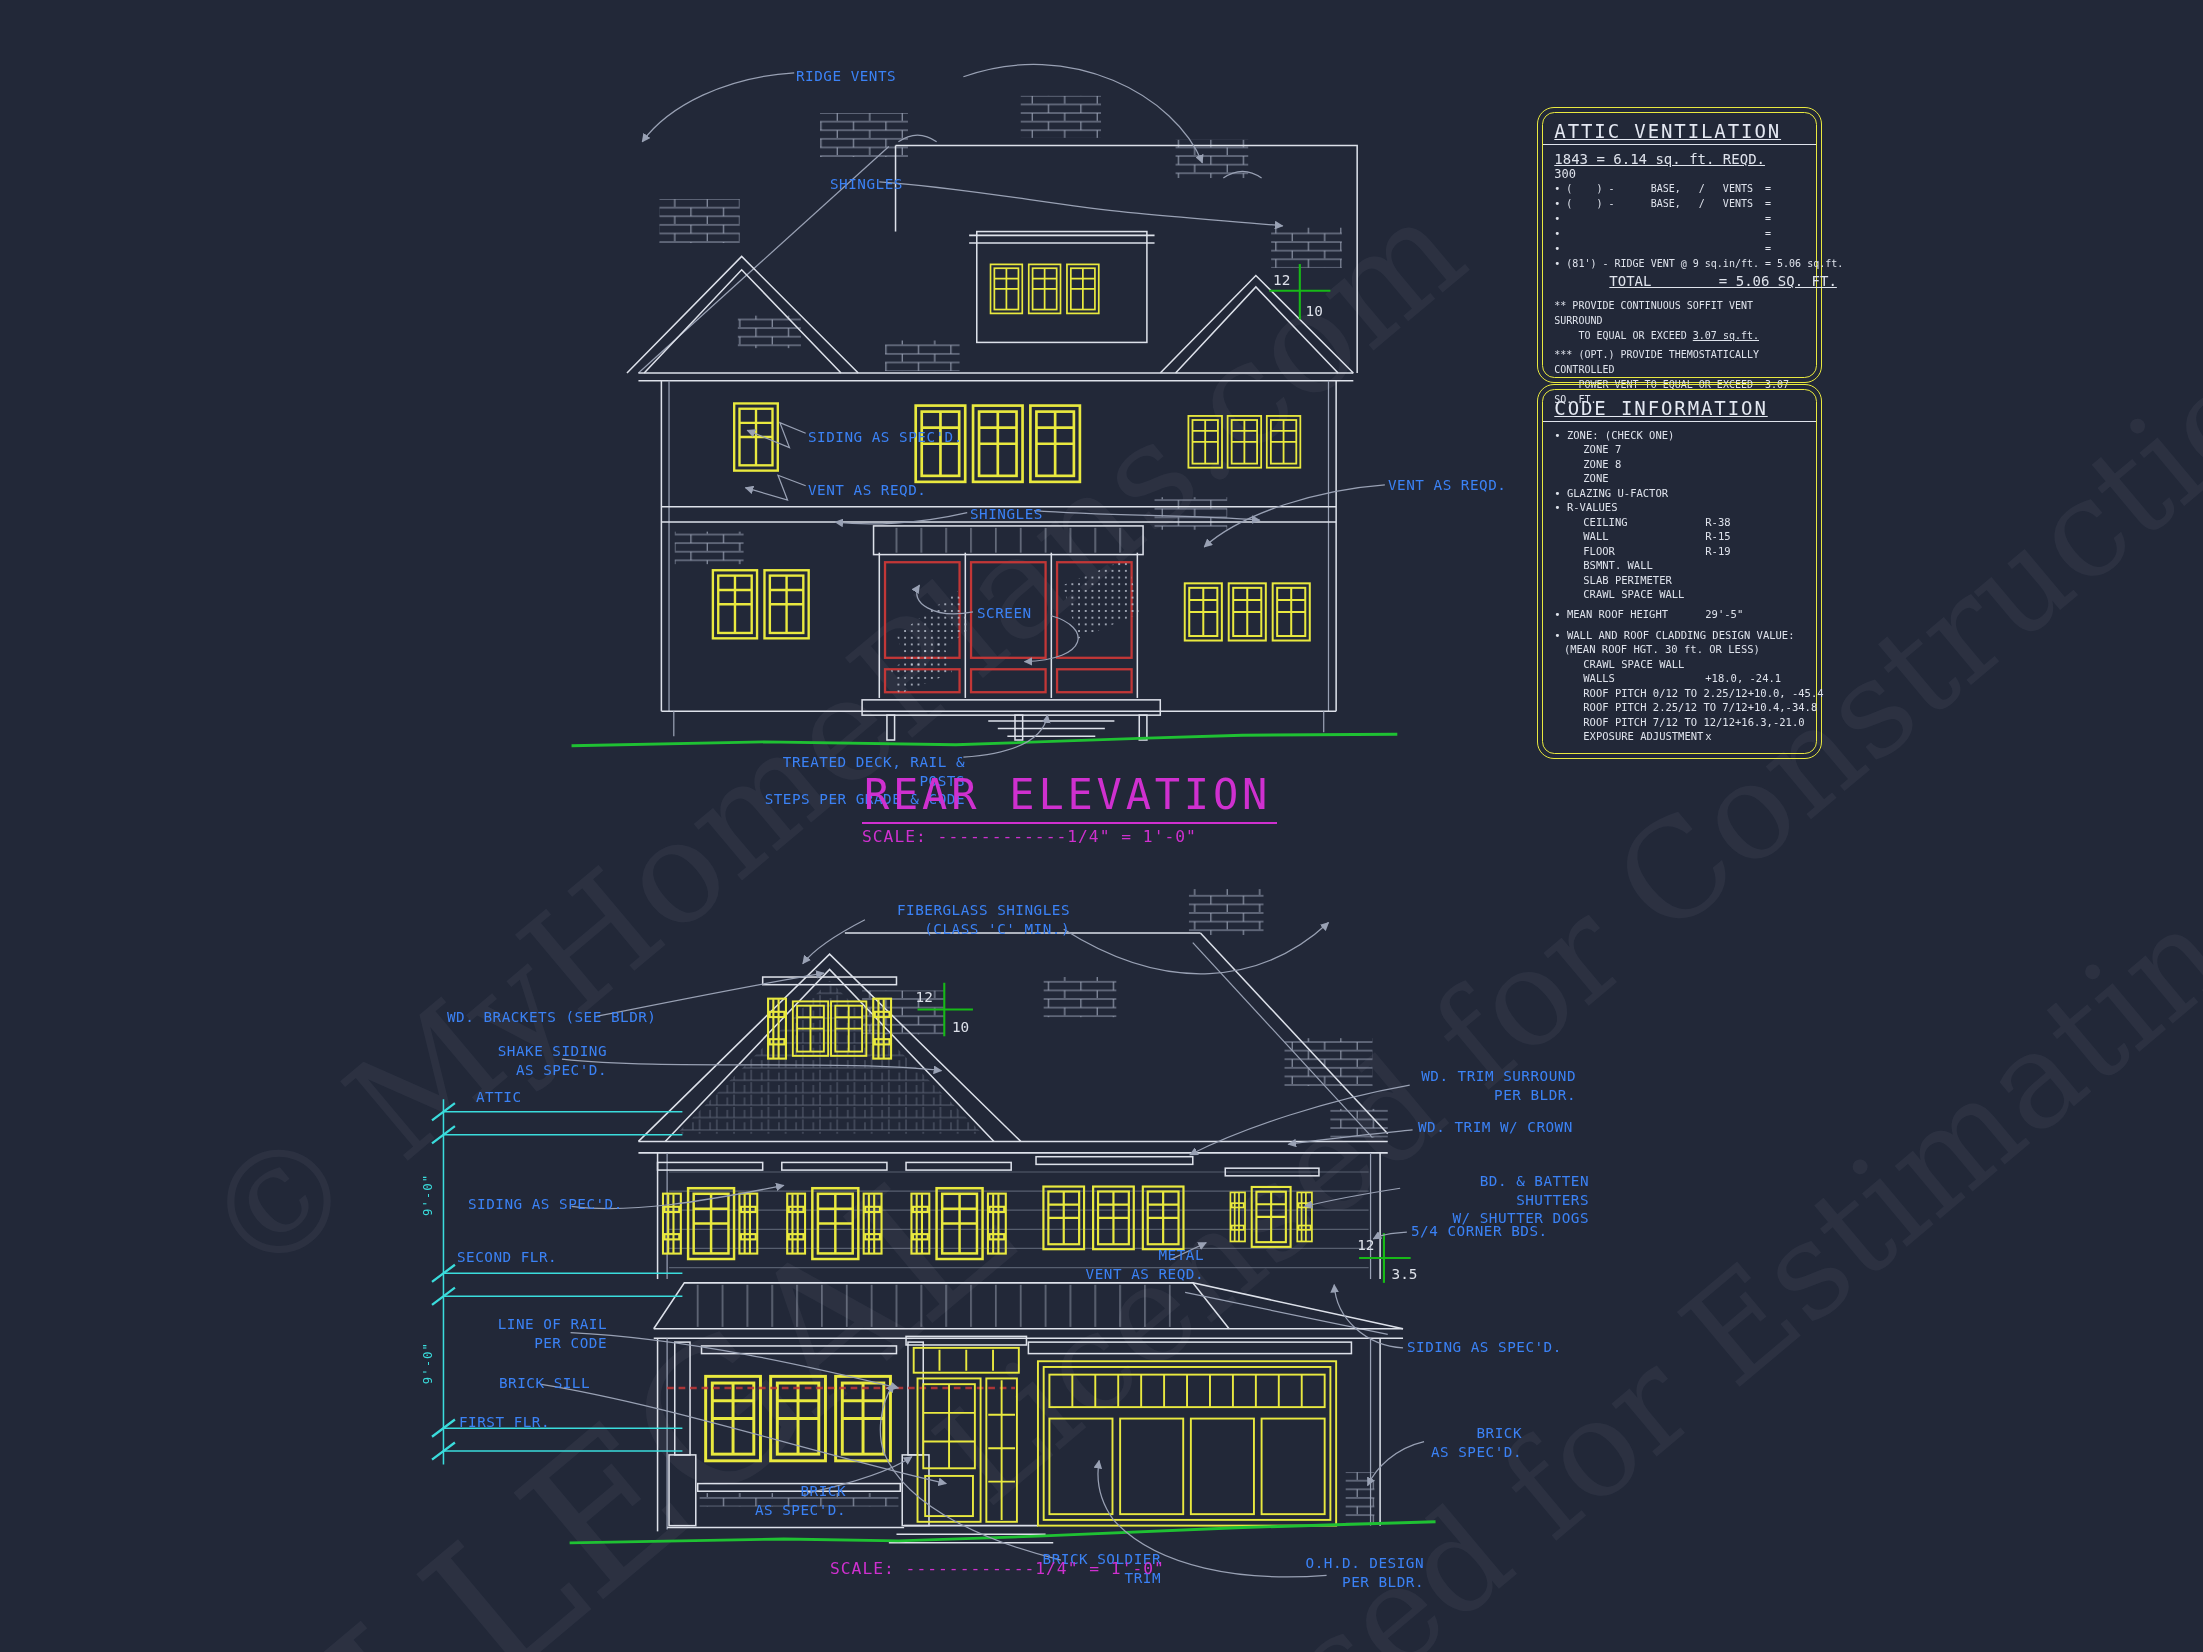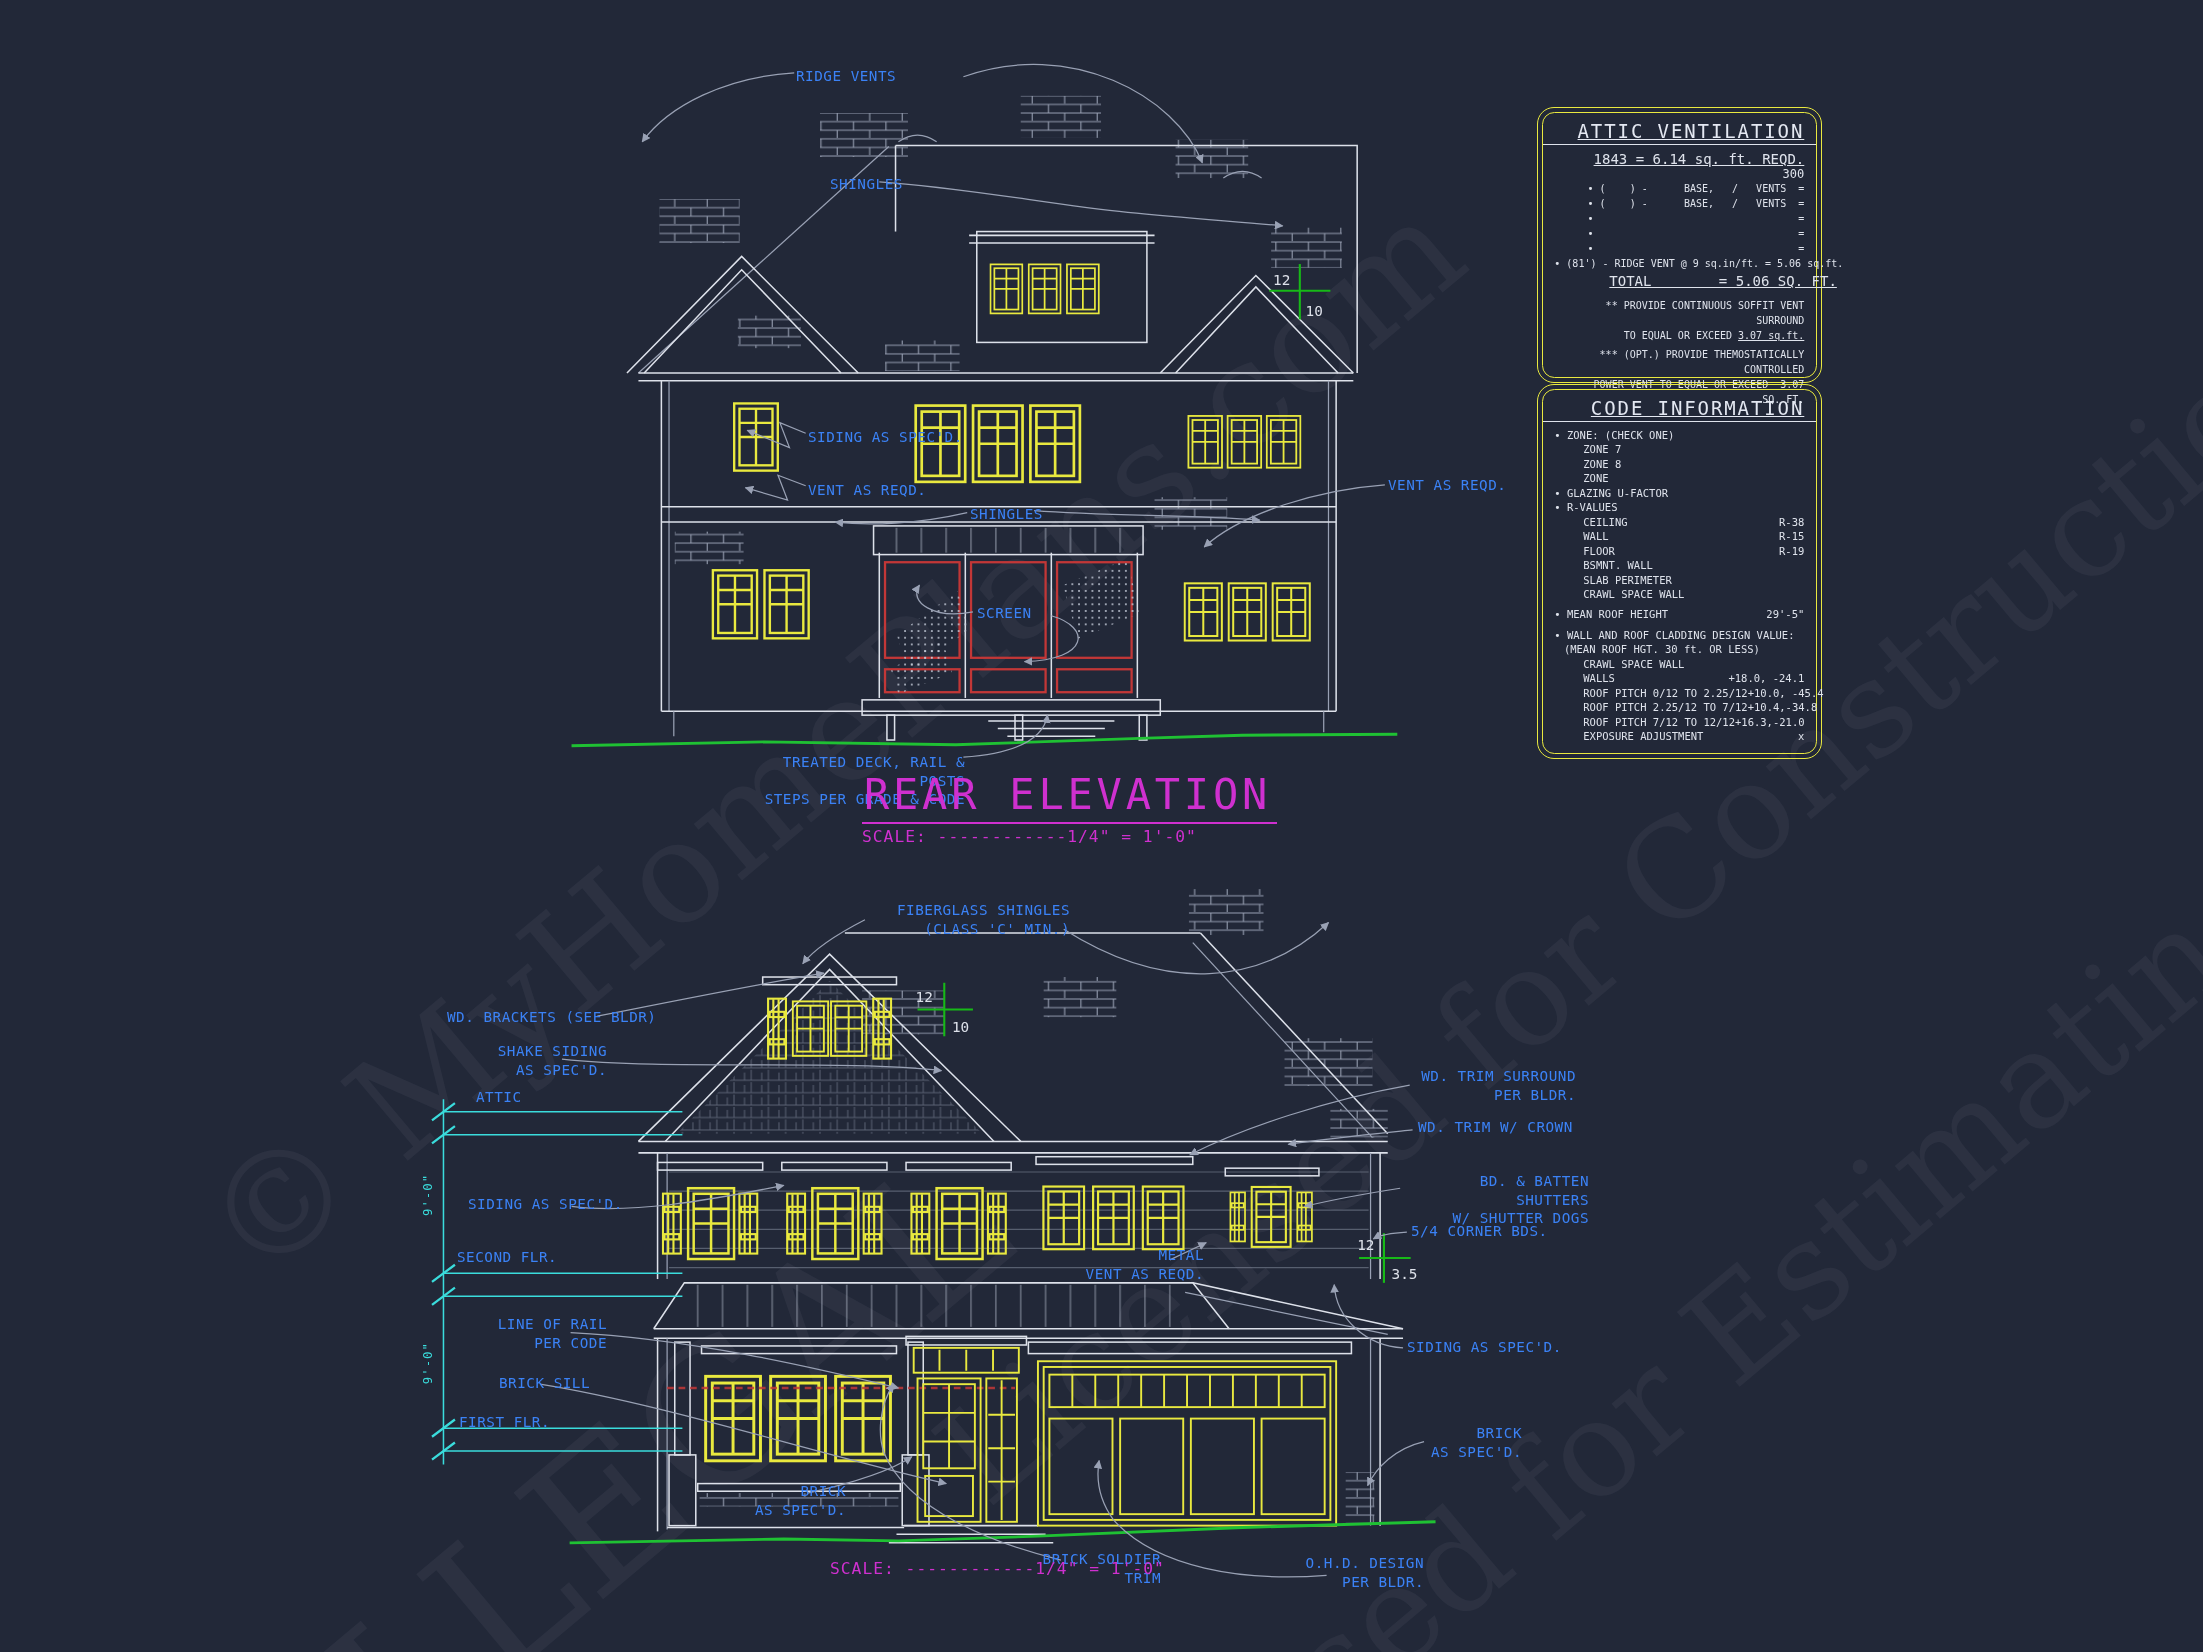--- a/index.html
+++ b/index.html
@@ -19,21 +19,21 @@
   symbol rect,symbol line,symbol path{fill:none}
   text.pw{font:15px "DejaVu Sans Mono",monospace;fill:#dde1ea;stroke:none}
   text.ct{font:13px "DejaVu Sans Mono",monospace;fill:#3adcdc;stroke:none;letter-spacing:1px}
   .lbl{position:absolute;z-index:3;color:#3b82f6;font-size:14.3px;line-height:1.3;letter-spacing:0.5px;white-space:pre-line;}
   .lbl.ctr{text-align:right}
   .title-block{position:absolute;z-index:3}
   .title{font-size:42px;color:#cf30cf;letter-spacing:3.8px;border-bottom:2.9px solid #cf30cf;padding:0 5.7px 2.9px 1.9px;white-space:nowrap}
   .scale{font-size:16.3px;color:#cf30cf;letter-spacing:1px;margin-top:2.9px}
   .ibox{position:absolute;z-index:3;border:1.9px solid #e9e93f;border-radius:17px;padding:3.8px;}
   .ibox-in{border:1.4px solid #e9e93f;border-radius:12.4px;width:100%;height:100%;box-sizing:border-box;
-    padding:7.6px 11.5px;color:#dfe3ec;text-align:right;}
+    padding:7.6px 11.5px;color:#dfe3ec;}
   .ibox h2{margin:0 0 1.9px 0;font-size:19px;font-weight:normal;letter-spacing:1.9px;color:#e4e8f2;
     text-decoration:underline;white-space:nowrap}
   .ibox .hr{border-bottom:1.4px solid #dfe3ec;margin:1.9px -11.5px 5.7px -11.5px}
   .arow{font-size:10px;line-height:1.5;white-space:pre}
   .fr-top{font-size:14px;text-decoration:underline;white-space:pre}
   .fr-bot{font-size:12px}
   .total{font-size:14px;text-decoration:underline;margin:1.9px 0 9.6px 55px;white-space:pre}
   .note{font-size:10px;line-height:1.5;white-space:pre-wrap;margin-top:3.8px}
   .ul{text-decoration:underline}
   .cl{display:flex;font-size:10.5px;line-height:1.38;white-space:pre}

